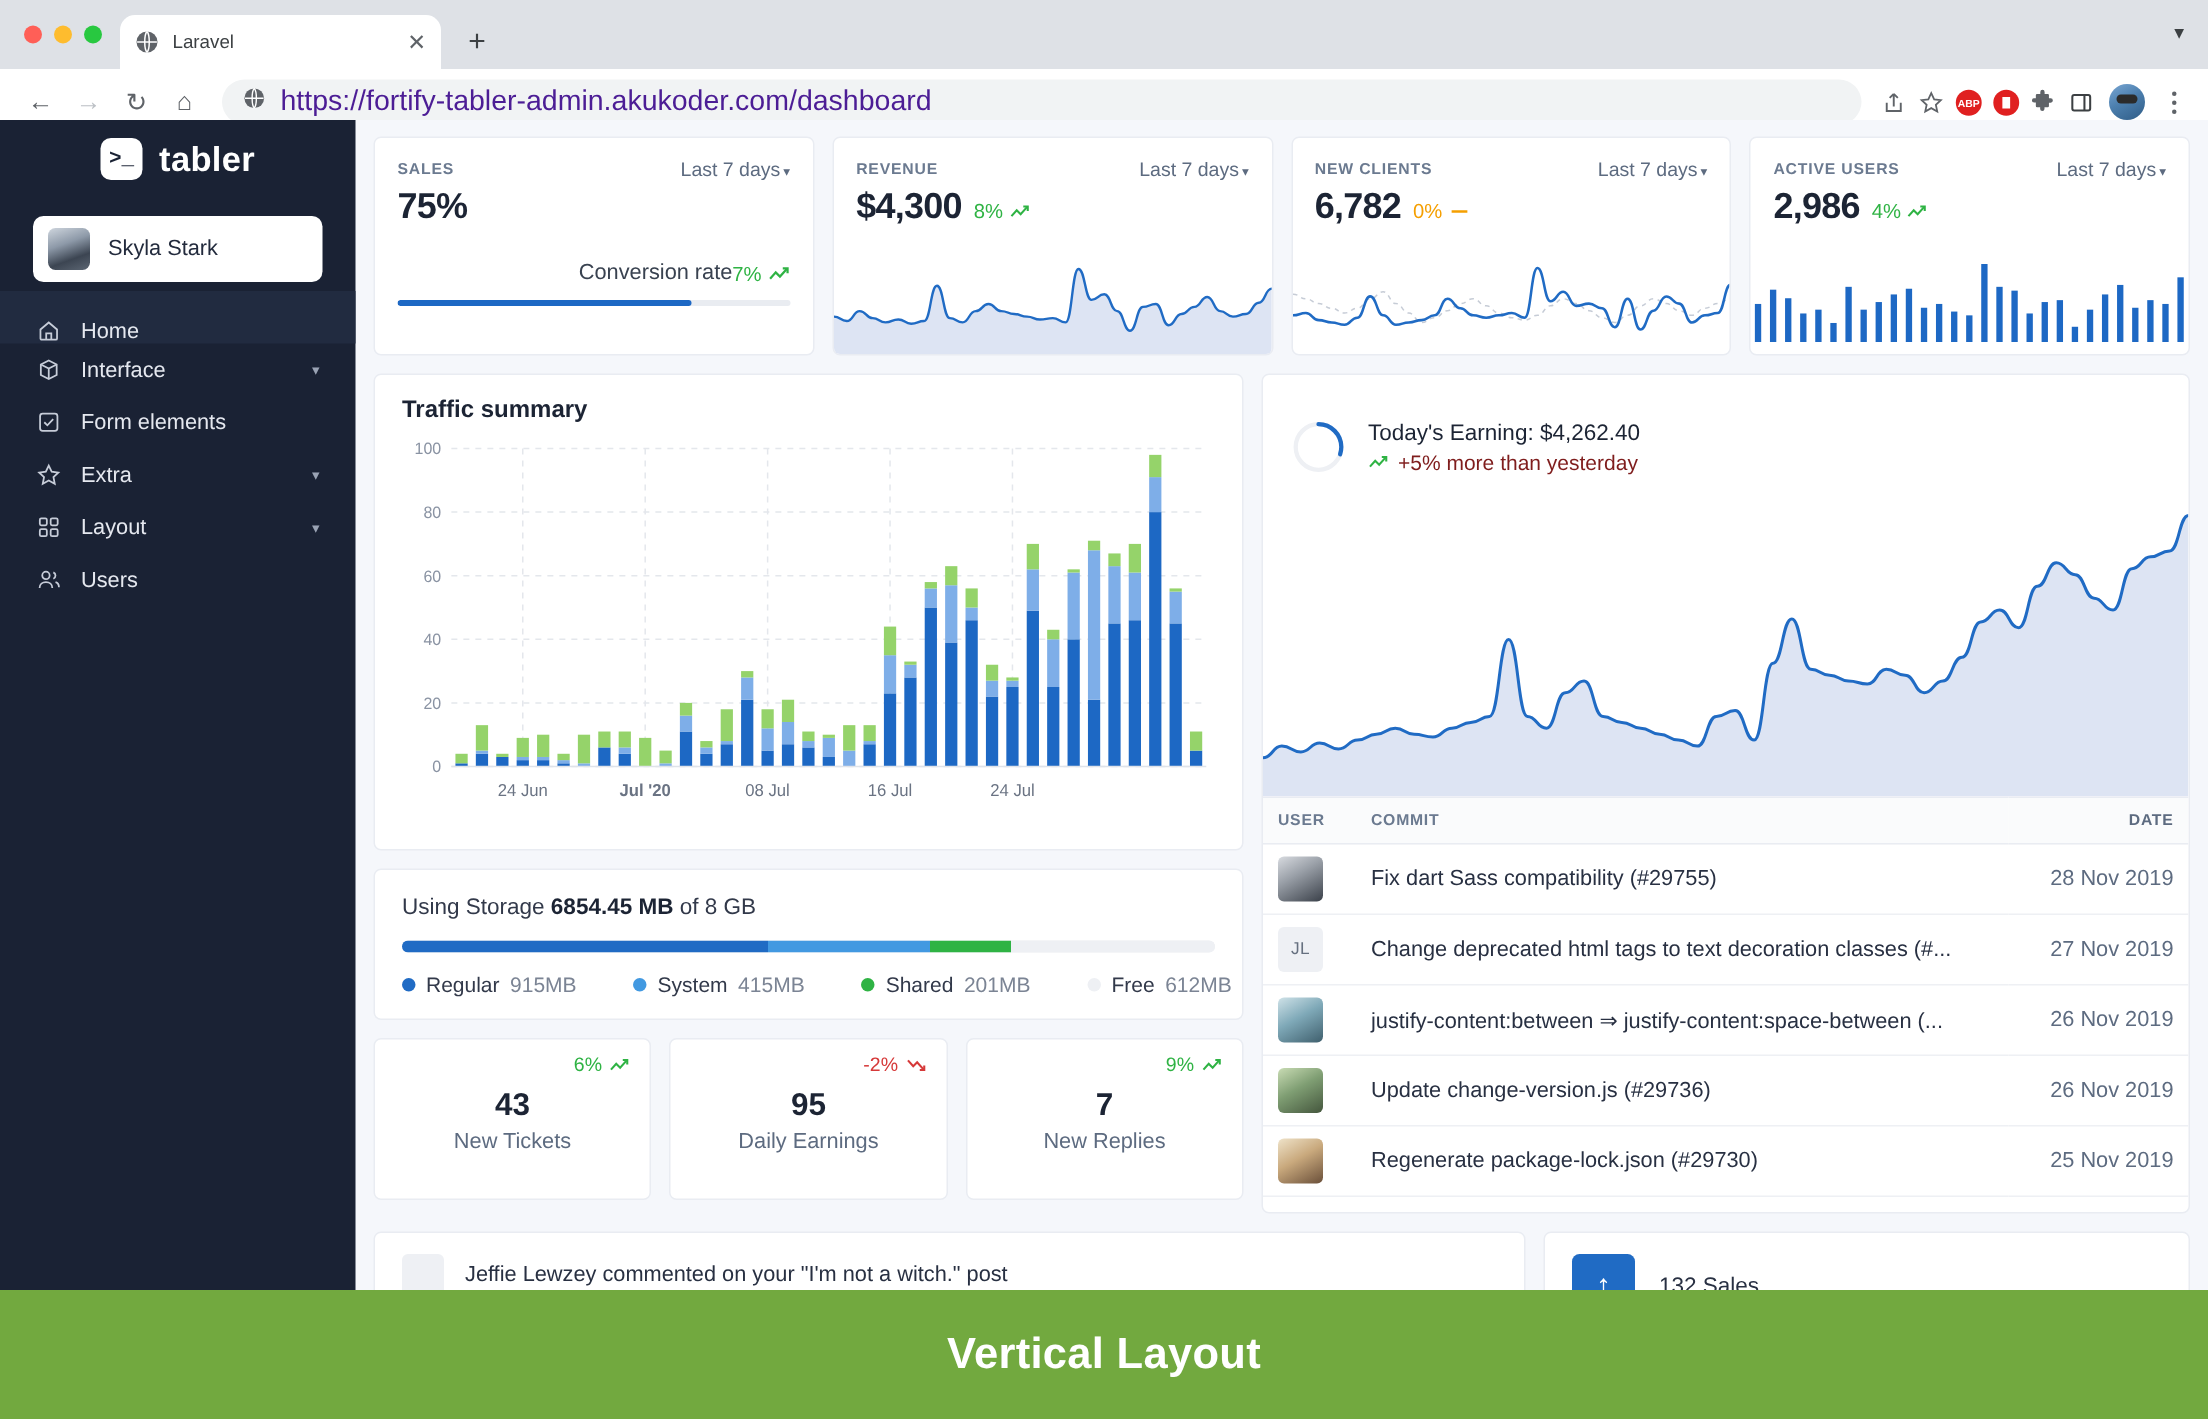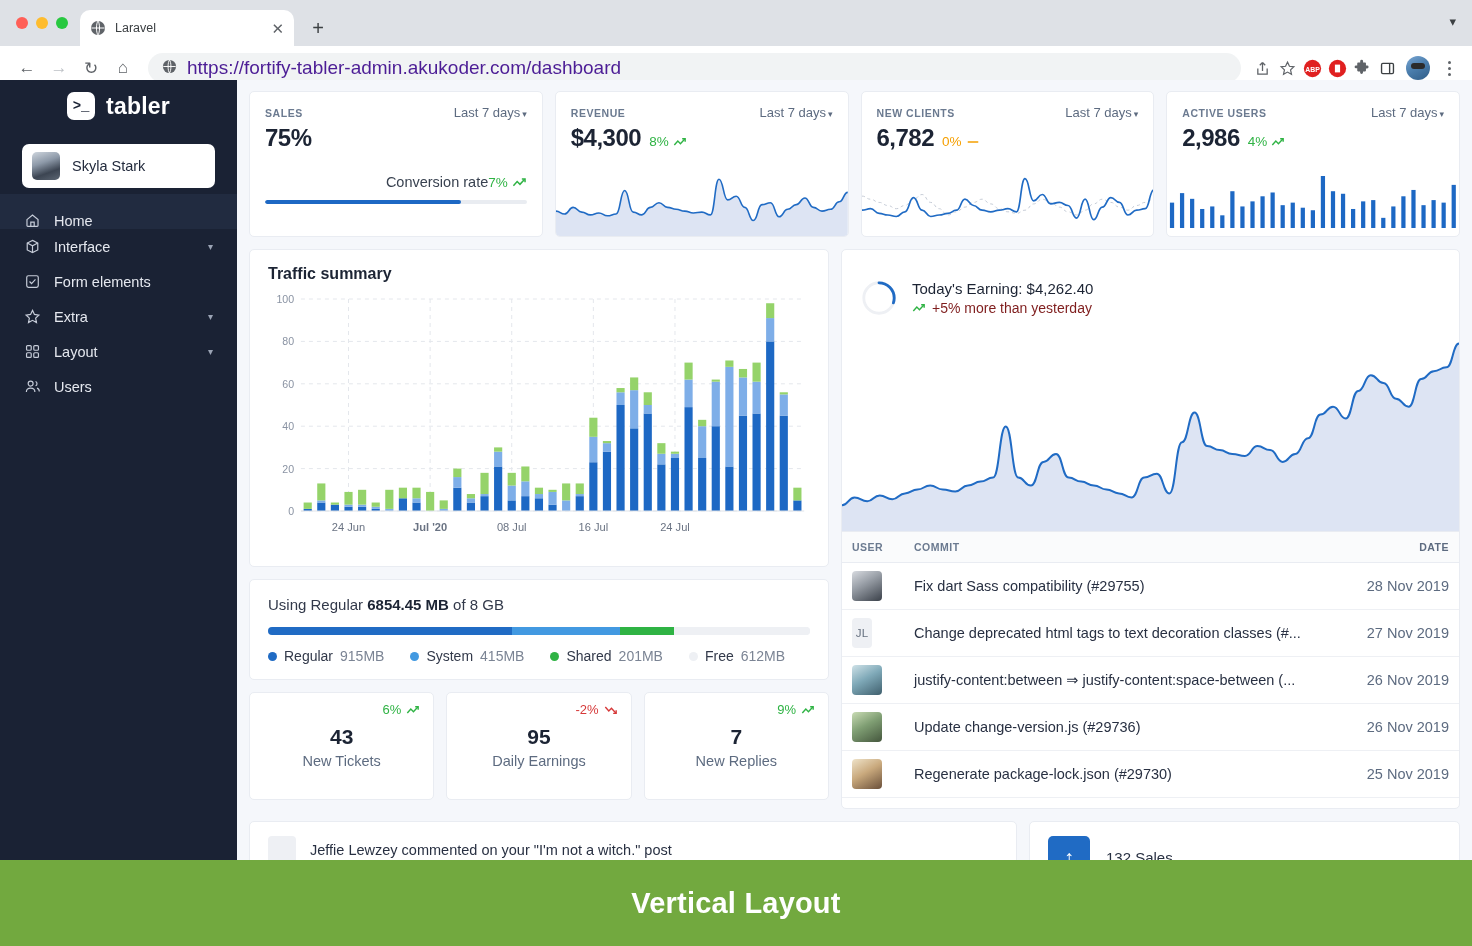--- a/index.html
+++ b/index.html
@@ -101,28 +101,28 @@
   .dev-chart svg { width: 100%; height: 100%; display: block; }
 
   table { width: 100%; border-collapse: collapse; }
   th { font-size: 10.5px; letter-spacing: .5px; font-weight: bold; text-transform: uppercase;
        color: #6b7a90; text-align: left; background: #fafbfc; padding: 9px 10px;
        border-top: 1px solid #e9ecf2; border-bottom: 1px solid #e9ecf2; }
   td { padding: 8px 10px; border-bottom: 1px solid #eef0f4; font-size: 14.5px; color: #283042; vertical-align: middle; }
   .col-user { width: 62px; } .col-date { width: 120px; text-align: right; color: #5d6b80; white-space: nowrap; }
   .commit-cell { max-width: 1px; overflow: hidden; text-overflow: ellipsis; white-space: nowrap; }
   .av { width: 30px; height: 30px; border-radius: 4px; display: block; }
-  .av-initials { width: 20px; height: 30px; border-radius: 4px; background: #eef0f4; color: #66707f;
+  .av-initials { width: 30px; height: 30px; border-radius: 4px; background: #eef0f4; color: #66707f;
                  font-size: 11.5px; display: flex; align-items: center; justify-content: center; letter-spacing: .3px; }
 
   .storage-card { width: 580px; flex: 0 0 580px; padding: 16px 18px 15px 18px; }
   .storage-title { font-size: 15px; color: #32394a; }
   .storage-title b { color: #1c2434; }
   .storage-bar { display: flex; height: 8px; border-radius: 4px; overflow: hidden; margin-top: 14px; background: #eef0f4; }
-  .storage-legend { display: flex; gap: 26px; margin-top: 13px; align-items: center; }
+  .storage-legend { display: flex; gap: 38px; margin-top: 13px; align-items: center; }
   .legend-item { display: flex; align-items: center; gap: 7px; font-size: 14px; color: #32394a; }
   .legend-dot { width: 9px; height: 9px; border-radius: 50%; flex: 0 0 9px; }
   .legend-val { color: #7b8494; }
 
   .mini-card { flex: 1; padding: 10px 14px 14px 14px; text-align: center; position: relative; height: 108px; }
   .mini-delta { position: absolute; top: 9px; right: 13px; font-size: 13px; display: flex; align-items: center; gap: 5px; }
   .mini-delta.up { color: #2fb344; } .mini-delta.down { color: #d63939; }
   .mini-value { font-size: 21px; font-weight: 600; color: #1c2434; margin-top: 22px; }
   .mini-label { font-size: 14.5px; color: #5d6b80; margin-top: 4px; }
 
@@ -563,21 +563,21 @@
                   <rect x="528.70" y="101.28" width="8.43" height="2.12" fill="#95d36a"></rect>
                   <rect x="542.76" y="209.40" width="8.43" height="10.60" fill="#1d68c4"></rect>
                   <rect x="542.76" y="196.68" width="8.43" height="12.72" fill="#95d36a"></rect>
                   <line x1="34" y1="220" x2="554" y2="220" stroke="#dfe3e9" stroke-width="1" vector-effect="non-scaling-stroke"></line>
                 </svg>
             </div>
           </div>
 
           <div class="card storage-card" style="margin-top:12px;">
             <div class="storage-title">
-              <span>Using Regular</span>
+              <span>Using Storage</span>
               <b>6854.45 MB</b>
               <span>of 8 GB</span>
             </div>
             <div class="storage-bar" id="storage-bar">
                 <i style="display: block; height: 100%; width: 45%; background: rgb(32, 107, 196);"></i>
                 <i style="display: block; height: 100%; width: 20%; background: rgb(66, 153, 225);"></i>
                 <i style="display: block; height: 100%; width: 10%; background: rgb(47, 179, 68);"></i>
                 <i style="display: block; height: 100%; width: 25%; background: rgb(238, 240, 244);"></i>
               </div>
             <div class="storage-legend" id="storage-legend">

